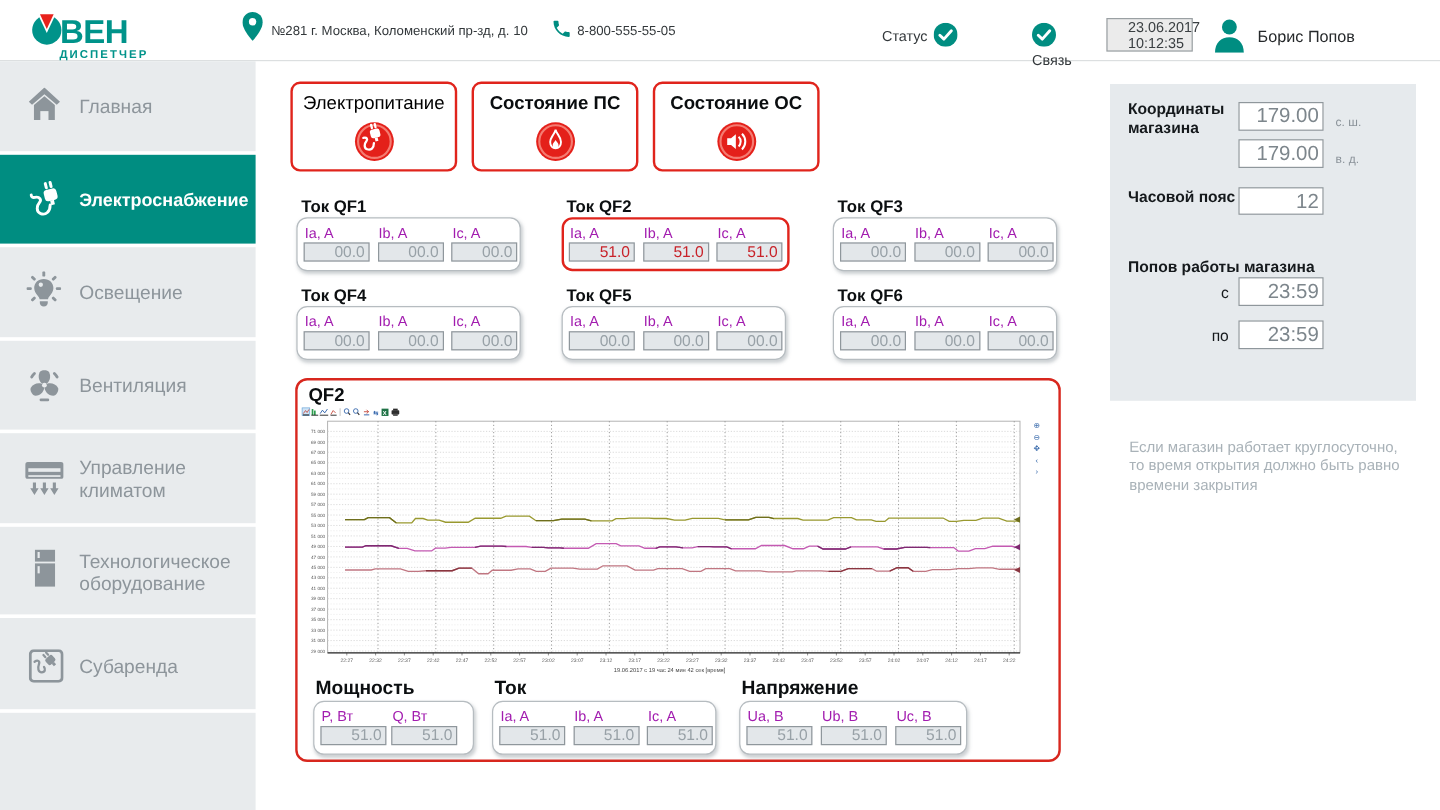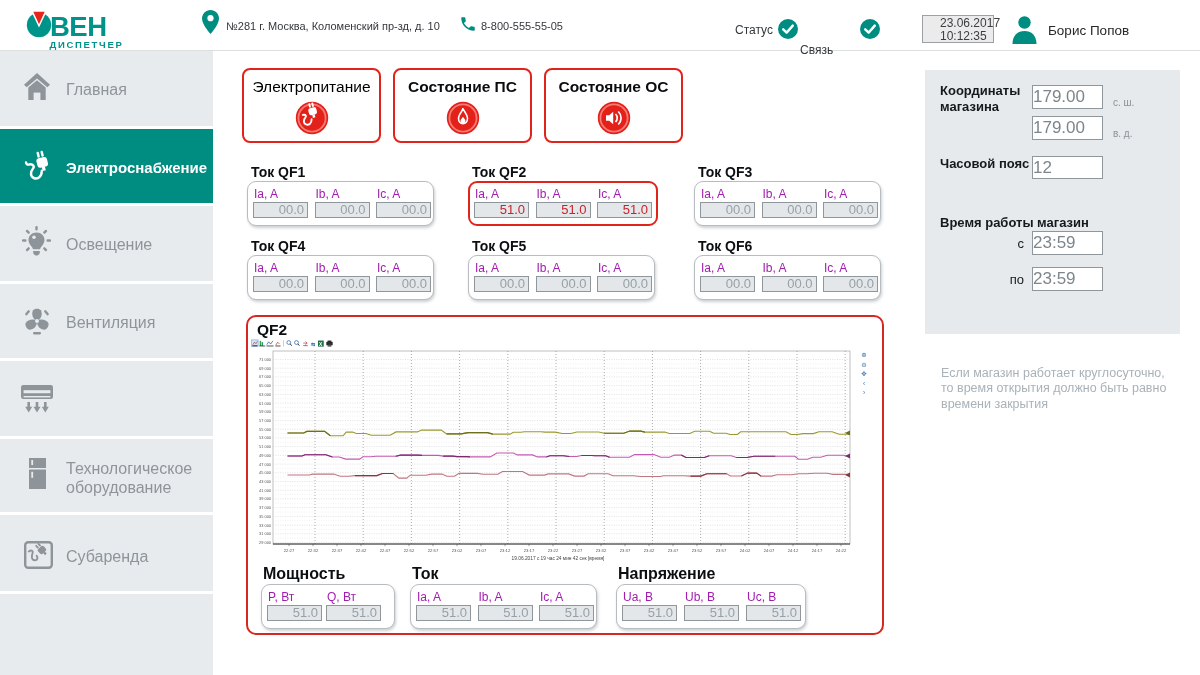--- a/index.html
+++ b/index.html
@@ -8,21 +8,21 @@
 .gbox { position:absolute; background:#fff; border:1px solid #b6bcc0; border-radius:9px; box-shadow:1px 2px 3px rgba(110,120,130,.35); }
 .rbox { position:absolute; background:#fff; border:2px solid #e0241c; border-radius:9px; }
 .flabel { position:absolute; font-size:12px; color:#a21caf; white-space:nowrap; }
 .finput { position:absolute; height:16px; width:55px; background:#e3e7ea; border:1px solid #8f979c; font-size:13px; color:#98a1a7; text-align:right; padding-right:3px; line-height:14px; }
 .vred { color:#c8232a; }
 .gtitle { position:absolute; font-weight:bold; font-size:14px; color:#0c0f11; white-space:nowrap; }
 .btitle { position:absolute; font-weight:bold; font-size:16px; color:#0c0f11; white-space:nowrap; }
 .side-item { position:relative; width:213px; background:#e8ebed; }
 .side-txt { position:absolute; left:66px; font-size:16px; color:#8d959b; line-height:1.18; }
 .rp-b { position:absolute; font-weight:bold; font-size:13px; color:#15191c; line-height:1.25; }
-.rp-inp { position:absolute; width:71px; height:24px; background:#fff; border:1px solid #8f979c; font-size:17px; color:#7d868c; text-align:left; padding-right:21px; line-height:22px; }
+.rp-inp { position:absolute; width:71px; height:24px; background:#fff; border:1px solid #8f979c; font-size:17px; color:#7d868c; text-align:right; padding-right:3px; line-height:22px; }
 .rp-s { position:absolute; font-size:10px; color:#8a9299; }
 </style></head>
 <body>
 
 <div class="abs" style="left:0;top:0;width:1200px;height:51px;background:#fff;border-bottom:1px solid #dcdfe0;">
 <svg class="abs" style="left:22px;top:8px;" width="115" height="46" viewBox="0 0 115 46">
 <circle cx="17" cy="17" r="12.2" fill="#00938a"></circle>
 <polygon points="8.8,2.2 25.2,2.2 17,19.5" fill="#fff"></polygon>
 <polygon points="11.3,3.8 22.7,3.8 17,16.2" fill="#e8221c"></polygon>
 <text x="28" y="27.5" font-family="Liberation Sans" font-size="27.5" font-weight="bold" fill="#00938a" letter-spacing="-0.5">ВЕН</text>
@@ -35,21 +35,21 @@
 <div class="abs" style="left:226px;top:20px;font-size:11px;color:#33383b;">№281 г. Москва, Коломенский пр-зд, д. 10</div>
 <svg class="abs" style="left:459px;top:14px;" width="18" height="20" viewBox="0 0 24 24">
 <path d="M6.6 10.8c1.4 2.8 3.8 5.1 6.6 6.6l2.2-2.2c.3-.3.7-.4 1-.2 1.1.4 2.4.6 3.6.6.6 0 1 .4 1 1V20c0 .6-.4 1-1 1C10.6 21 3 13.4 3 4c0-.6.4-1 1-1h3.5c.6 0 1 .4 1 1 0 1.3.2 2.5.6 3.6.1.4 0 .7-.2 1l-2.3 2.2z" fill="#008d81"></path>
 </svg>
 <div class="abs" style="left:481px;top:20px;font-size:11px;color:#33383b;">8-800-555-55-05</div>
 <div class="abs" style="left:735px;top:23px;font-size:12px;color:#33383b;">Статус</div>
 <svg class="abs" style="left:778px;top:19px;" width="20" height="20" viewBox="0 0 20 20">
 <circle cx="10" cy="10" r="10" fill="#008d81"></circle>
 <polyline points="5.2,10.3 8.6,13.6 14.8,6.6" fill="none" stroke="#fff" stroke-width="2.4" stroke-linecap="round" stroke-linejoin="round"></polyline>
 </svg>
-<div class="abs" style="left:800px;top:23px;font-size:12px;color:#33383b;margin-top:20px;">Связь</div>
+<div class="abs" style="left:860px;top:23px;font-size:12px;color:#33383b;margin-top:20px;">Связь</div>
 <svg class="abs" style="left:860px;top:19px;" width="20" height="20" viewBox="0 0 20 20">
 <circle cx="10" cy="10" r="10" fill="#008d81"></circle>
 <polyline points="5.2,10.3 8.6,13.6 14.8,6.6" fill="none" stroke="#fff" stroke-width="2.4" stroke-linecap="round" stroke-linejoin="round"></polyline>
 </svg>
 <div class="abs" style="left:922px;top:15px;width:72px;height:28px;background:#ebebeb;border:1px solid #9aa0a3;font-size:12px;color:#3a3f42;line-height:13px;padding:1px 0 0 17px;">23.06.2017<br>10:12:35</div>
 <svg class="abs" style="left:1011px;top:15px;" width="27" height="29" viewBox="0 0 27 29">
 <circle cx="13.5" cy="7.5" r="6.2" fill="#008d81"></circle>
 <path d="M1.5 29 C1.5 20.5 6.5 16 13.5 16 C20.5 16 25.5 20.5 25.5 29 Z" fill="#008d81"></path>
 </svg>
 <div class="abs" style="left:1048px;top:23px;font-size:13.5px;color:#26292b;">Борис Попов</div>
@@ -110,20 +110,21 @@
 <svg class="abs" style="left:21px;top:24px;" width="32" height="28" viewBox="0 0 32 28">
 <rect x="0" y="0" width="32" height="14" rx="2.2" fill="#8d959b"></rect>
 <rect x="2.6" y="5.2" width="26.8" height="3" fill="#e8ebed"></rect>
 <rect x="2.6" y="11" width="26.8" height="1.4" fill="#e8ebed"></rect>
 <g fill="#8d959b">
 <path d="M6.4 17 L9 17 L9 21.8 L11.2 21.8 L7.7 27.5 L4.2 21.8 L6.4 21.8 Z"></path>
 <path d="M14.7 17 L17.3 17 L17.3 21.8 L19.5 21.8 L16 27.5 L12.5 21.8 L14.7 21.8 Z"></path>
 <path d="M23 17 L25.6 17 L25.6 21.8 L27.8 21.8 L24.3 27.5 L20.8 21.8 L23 21.8 Z"></path>
 </g>
 </svg>
+<div class="side-txt" style="top:21px;">Управление<br>климатом</div>
 </div>
 <div class="side-item" style="height:73px;margin-bottom:2.9px;">
 <svg class="abs" style="left:29px;top:19px;" width="17" height="31" viewBox="0 0 17 31">
 <rect x="0" y="0" width="17" height="10" fill="#8d959b"></rect>
 <rect x="0" y="11.5" width="17" height="19.5" fill="#8d959b"></rect>
 <rect x="2.3" y="2" width="1.8" height="5" fill="#e8ebed"></rect>
 <rect x="2.3" y="13.8" width="1.8" height="6" fill="#e8ebed"></rect>
 </svg>
 <div class="side-txt" style="top:21px;">Технологическое<br>оборудование</div>
 </div>
@@ -432,18 +433,18 @@
     <div class="finput" style="left:498px;top:288px;">51.0</div>
 </div>
 <div class="abs" style="left:925px;top:70px;width:255px;height:264px;background:#e6eaed;">
 <div class="rp-b" style="left:15px;top:13px;width:100px;">Координаты магазина</div>
 <div class="rp-inp" style="left:107px;top:15px;">179.00</div>
 <div class="rp-s" style="left:188px;top:27px;">с. ш.</div>
 <div class="rp-inp" style="left:107px;top:46px;">179.00</div>
 <div class="rp-s" style="left:188px;top:58px;">в. д.</div>
 <div class="rp-b" style="left:15px;top:86px;">Часовой пояс</div>
 <div class="rp-inp" style="left:107px;top:86px;height:23px;">12</div>
-<div class="rp-b" style="left:15px;top:145px;">Время работы магазин</div>
+<div class="rp-b" style="left:15px;top:145px;">Попов работы магазина</div>
 <div class="abs" style="left:85px;top:166px;width:14px;text-align:right;font-size:13px;color:#15191c;">с</div>
 <div class="rp-inp" style="left:107px;top:161px;">23:59</div>
 <div class="abs" style="left:80px;top:202px;width:19px;text-align:right;font-size:13px;color:#15191c;">по</div>
 <div class="rp-inp" style="left:107px;top:197px;">23:59</div>
 <div class="abs" style="left:16px;top:296px;width:230px;font-size:12.5px;color:#a9b2b8;line-height:1.22;">Если магазин работает круглосуточно, то время открытия должно быть равно времени закрытия</div>
 </div>
 </body></html>

